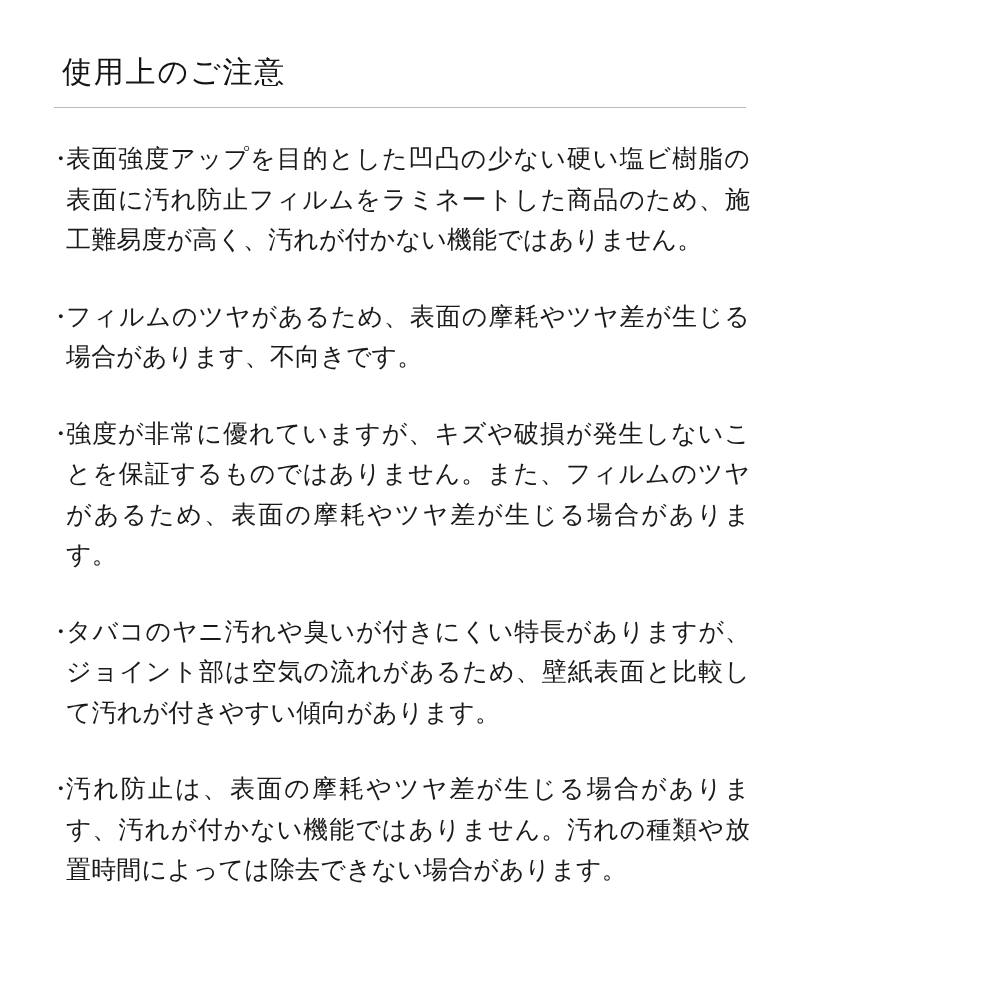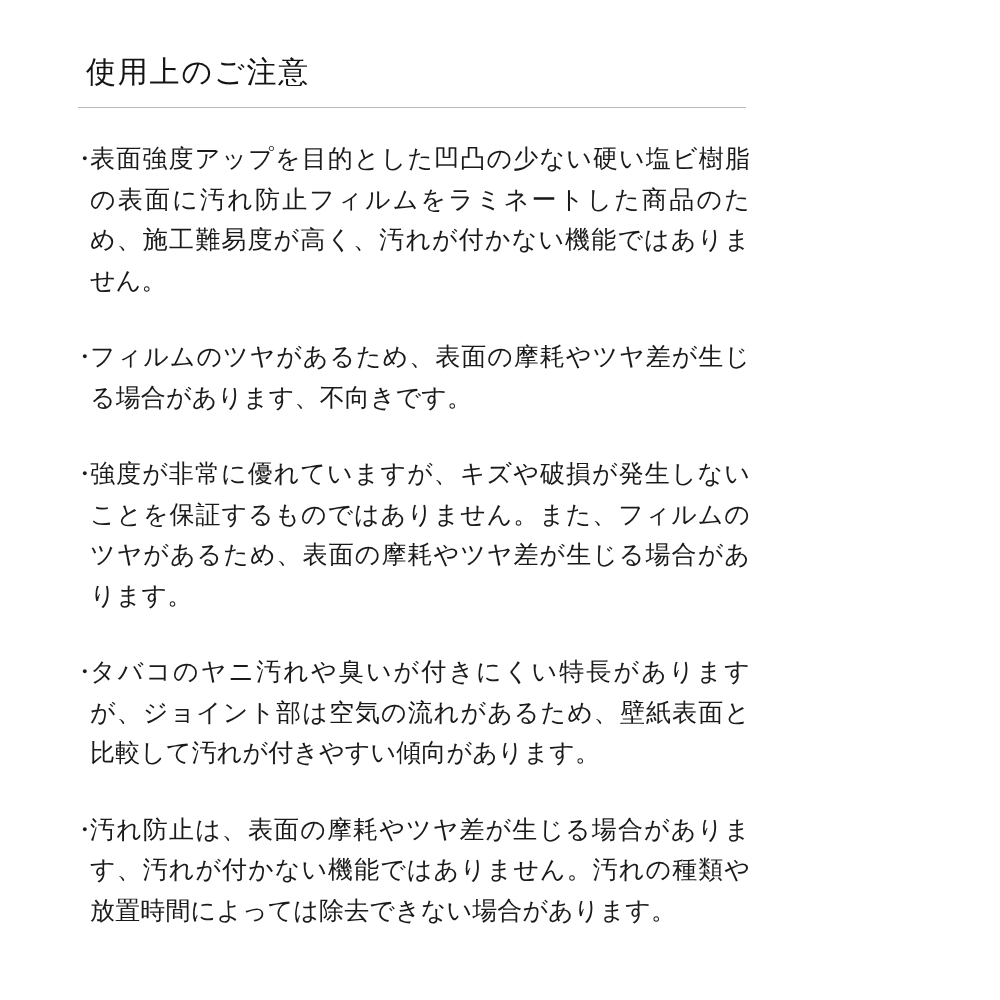--- a/index.html
+++ b/index.html
@@ -11,21 +11,21 @@
     height: 1000px;
     background: #ffffff;
     font-family: "Liberation Sans", "DejaVu Sans", sans-serif;
     color: #1a1a1a;
     -webkit-font-smoothing: antialiased;
   }
   .page {
     box-sizing: border-box;
     width: 800px;
     height: 1000px;
-    padding: 52px 48px 0 72px;
+    padding: 52px 48px 0 48px;
     background: #ffffff;
   }
   .doc-title {
     font-size: 30px;
     font-weight: 400;
     letter-spacing: 0.06em;
     color: #141414;
     margin: 0 0 16px 14px;
     line-height: 1.3;
   }

